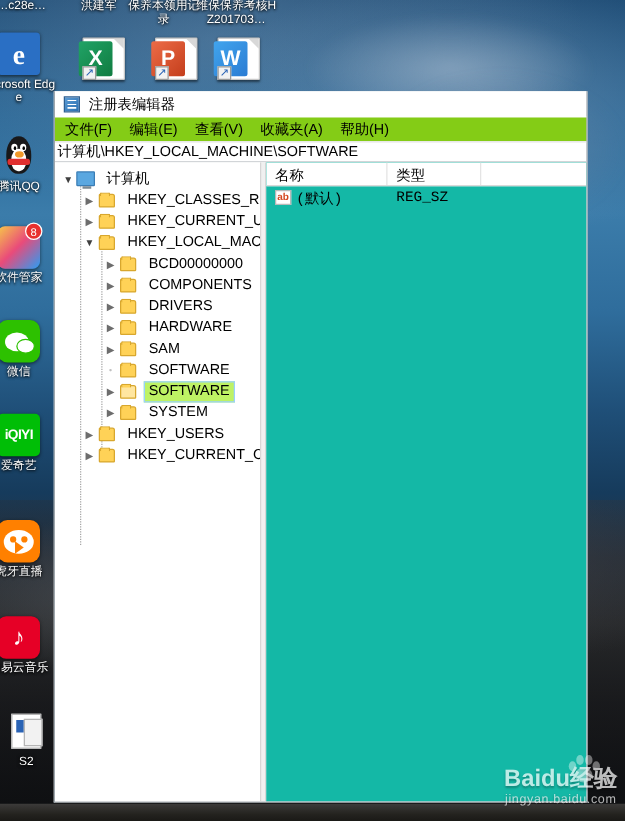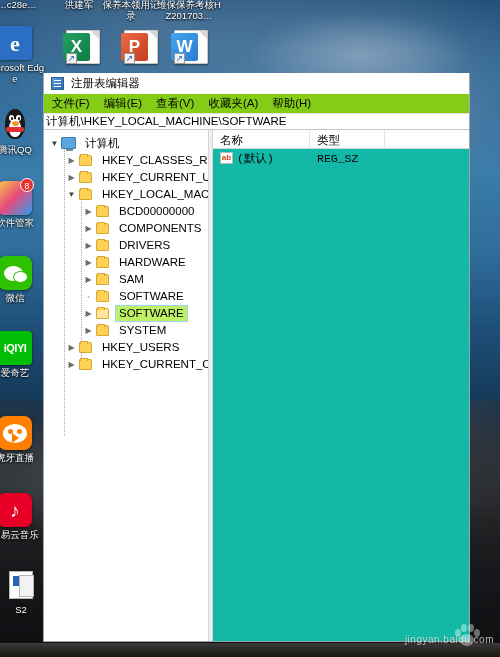--- a/index.html
+++ b/index.html
@@ -590,14 +590,15 @@
 </div>
 
 <div id="watermark">
   <svg class="paw" viewBox="0 0 26 24">
     <ellipse cx="13" cy="16" rx="7" ry="6" fill="#ffffff"></ellipse>
     <ellipse cx="4" cy="9" rx="3" ry="4" fill="#ffffff"></ellipse>
     <ellipse cx="10" cy="4" rx="3" ry="4" fill="#ffffff"></ellipse>
     <ellipse cx="17" cy="4" rx="3" ry="4" fill="#ffffff"></ellipse>
     <ellipse cx="23" cy="9" rx="3" ry="4" fill="#ffffff"></ellipse>
   </svg>
+  <div class="wm-main">Baidu经验</div>
   <div class="wm-sub">jingyan.baidu.com</div>
 </div>
 
 </body></html>

